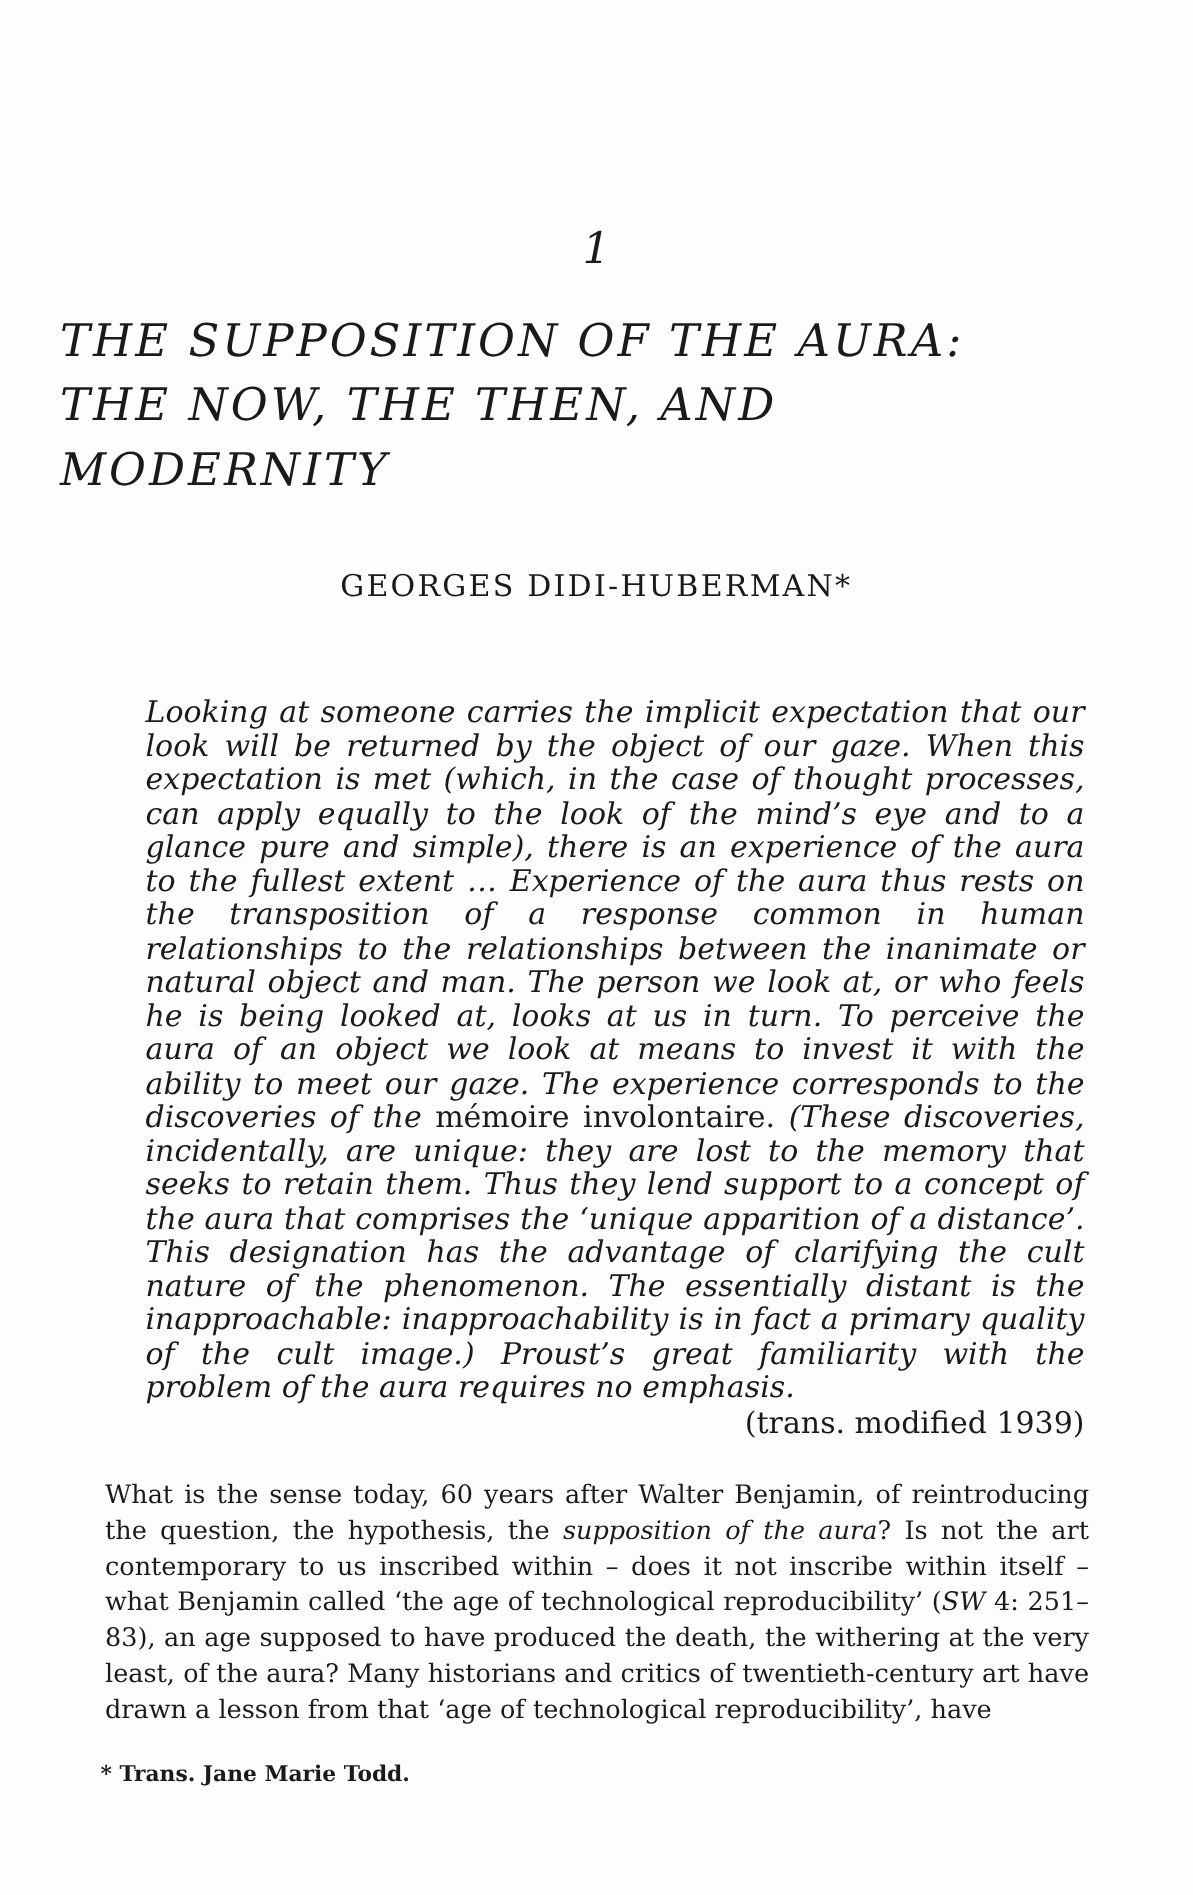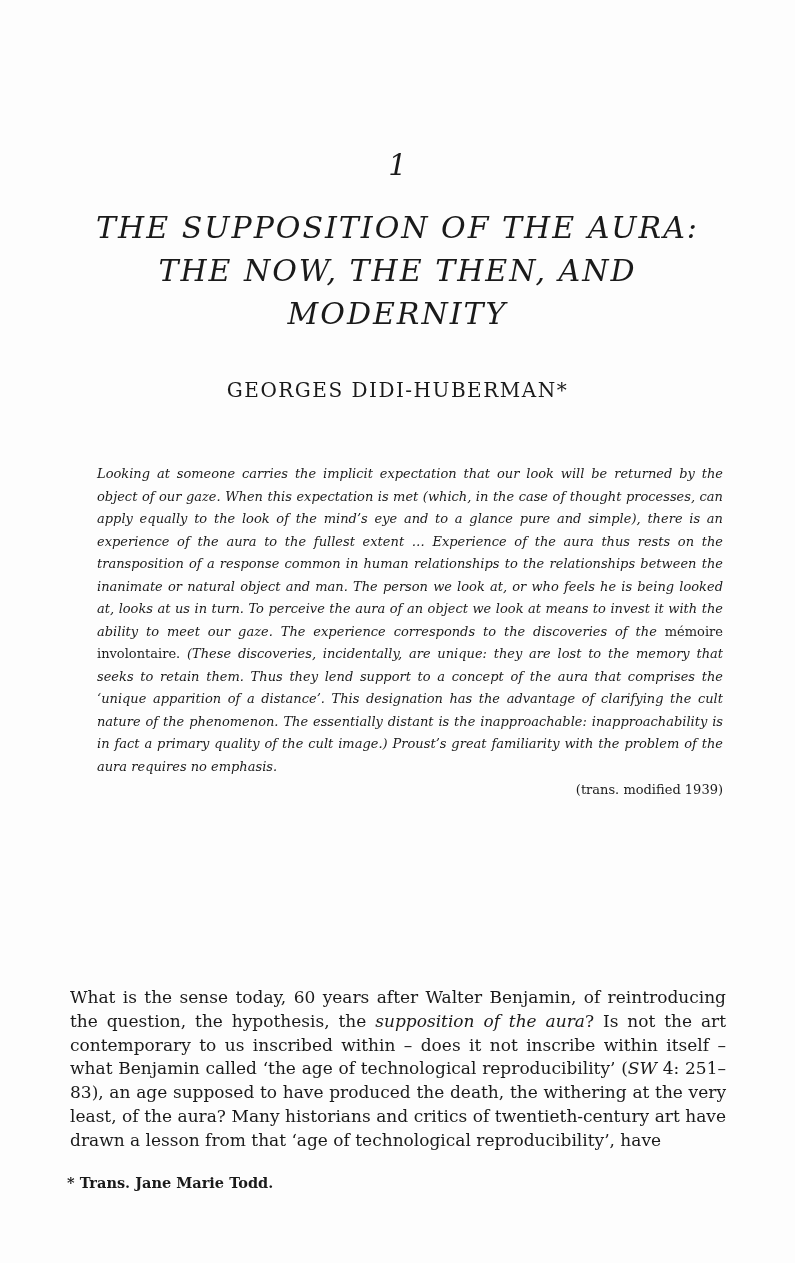--- a/index.html
+++ b/index.html
@@ -24,42 +24,41 @@
     text-align: center;
     font-style: italic;
     font-size: 29px;
   }
   .chapter-title {
     position: absolute;
     top: 206px;
     left: 40px;
     right: 40px;
     margin: 0;
-    text-align: center;
     font-style: italic;
     font-weight: 400;
     font-size: 30px;
     line-height: 43px;
     letter-spacing: 2px;
   }
   .author {
     position: absolute;
     top: 378px;
     left: 0;
     right: 0;
     text-align: center;
     font-size: 20px;
     letter-spacing: 1.5px;
   }
   .epigraph {
     position: absolute;
     top: 463px;
     left: 97px;
     width: 626px;
-    font-size: 13px;
+    font-size: 20px;
     line-height: 22.5px;
   }
   .epigraph-text {
     margin: 0;
     text-align: justify;
   }
   .attribution,
   .attribution-line2 {
     margin: 1px 0 0 0;
     text-align: right;

